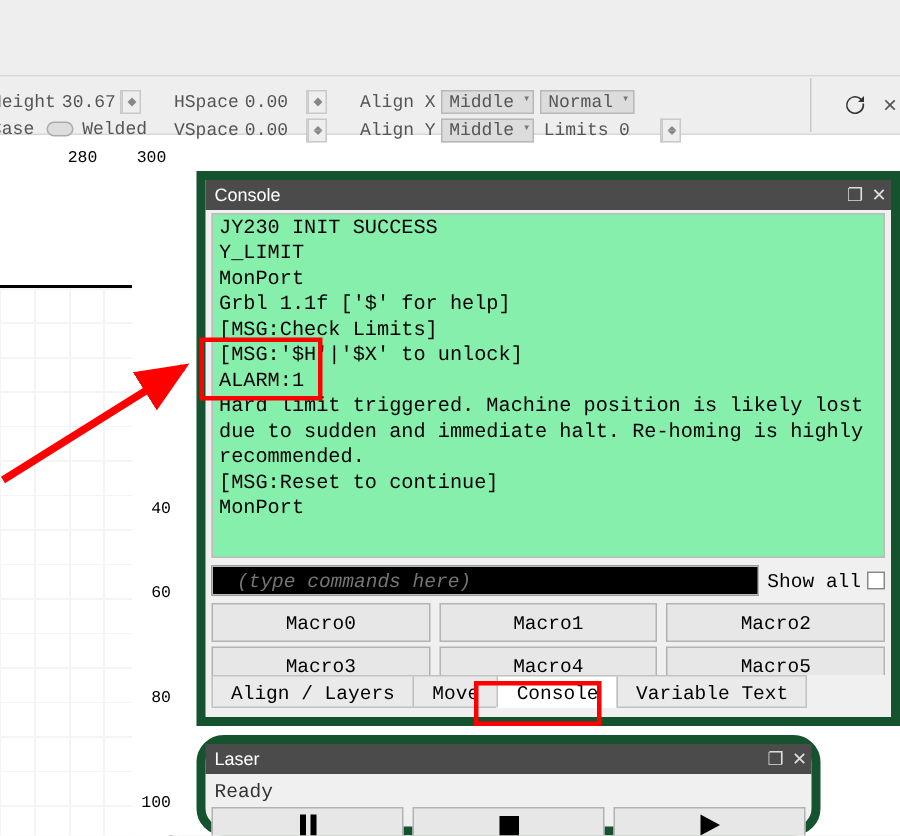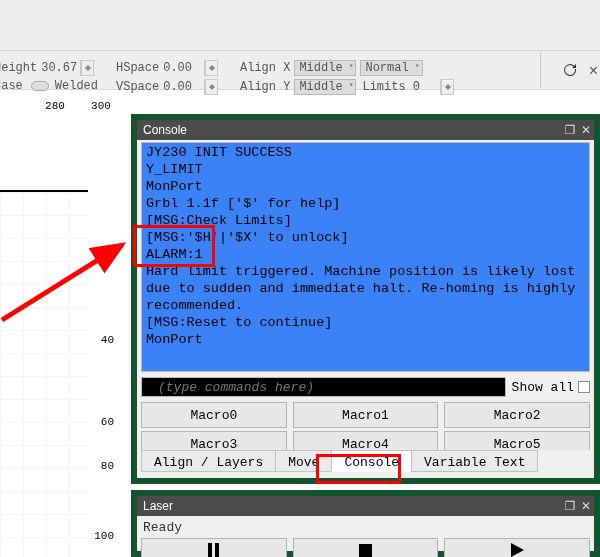--- a/index.html
+++ b/index.html
@@ -91,21 +91,21 @@
     display: flex; align-items: center;
     height: 20px; font-size: 12px; padding-left: 6px;
     font-family: Arial, sans-serif;
   }
   .panel-head .title { flex: 1; }
   .panel-head .winbtn { width: 16px; text-align: center; color: #ddd; cursor: default; }
 
   .console-panel { left: 131px; top: 114px; width: 469px; height: 370px; }
   .console-out {
     position: absolute; left: 4px; top: 22px; right: 4px; height: 230px;
-    background: #3b82f6; border: 1px solid #bbb;
+    background: #86efac; border: 1px solid #bbb;
     padding: 1px 4px;
     font-size: 13.5px; line-height: 17px;
     white-space: pre-wrap; overflow: hidden;
     font-family: "SimSun", "Courier New", monospace;
   }
   .console-input-row {
     position: absolute; left: 4px; top: 256px; right: 4px; height: 22px;
     display: flex; align-items: center; gap: 6px;
   }
   .console-input {
@@ -138,21 +138,21 @@
     font-size: 13px;
     font-family: "SimSun", "Courier New", monospace;
   }
   .tab {
     padding: 3px 12px 0 12px; border: 1px solid #c2c2c2;
     background: #eaeaea; margin-right: -1px;
     display: flex; align-items: center; height: 22px;
   }
   .tab.active { background: #fff; border-bottom-color: #fff; }
 
-  .laser-panel { left: 131px; top: 490px; width: 469px; height: 67px; }
+  .laser-panel { left: 131px; top: 490px; width: 416px; height: 67px; border-radius: 18px; }
   .laser-status {
     position: absolute; left: 6px; top: 24px;
     font-size: 13px; font-family: "SimSun", "Courier New", monospace;
     color: #333;
   }
   .laser-btns {
     position: absolute; left: 4px; top: 42px; right: 4px; height: 28px;
     display: flex; gap: 6px;
   }
   .laser-btn {
@@ -262,21 +262,21 @@
 
 <div class="ruler-h">
   <span class="tick-label" style="left:55px;">280</span>
   <span class="tick-label" style="left:101px;">300</span>
   <span class="tick-neg" style="left:106px;margin-top:46px;">-20</span>
 </div>
 <div class="canvas-border"></div>
 <div class="ruler-v">
   <span class="vtick-label" style="top:128px;">20</span>
   <span class="vtick-label" style="top:212px;">40</span>
-  <span class="vtick-label" style="top:268px;margin-top:26px;">60</span>
+  <span class="vtick-label" style="top:268px;">60</span>
   <span class="vtick-label" style="top:338px;">80</span>
   <span class="vtick-label" style="top:408px;">100</span>
 </div>
 
 <div class="panel console-panel">
   <div class="panel-head">
     <span class="title">Console</span>
     <span class="winbtn">❐</span>
     <span class="winbtn">✕</span>
   </div>

